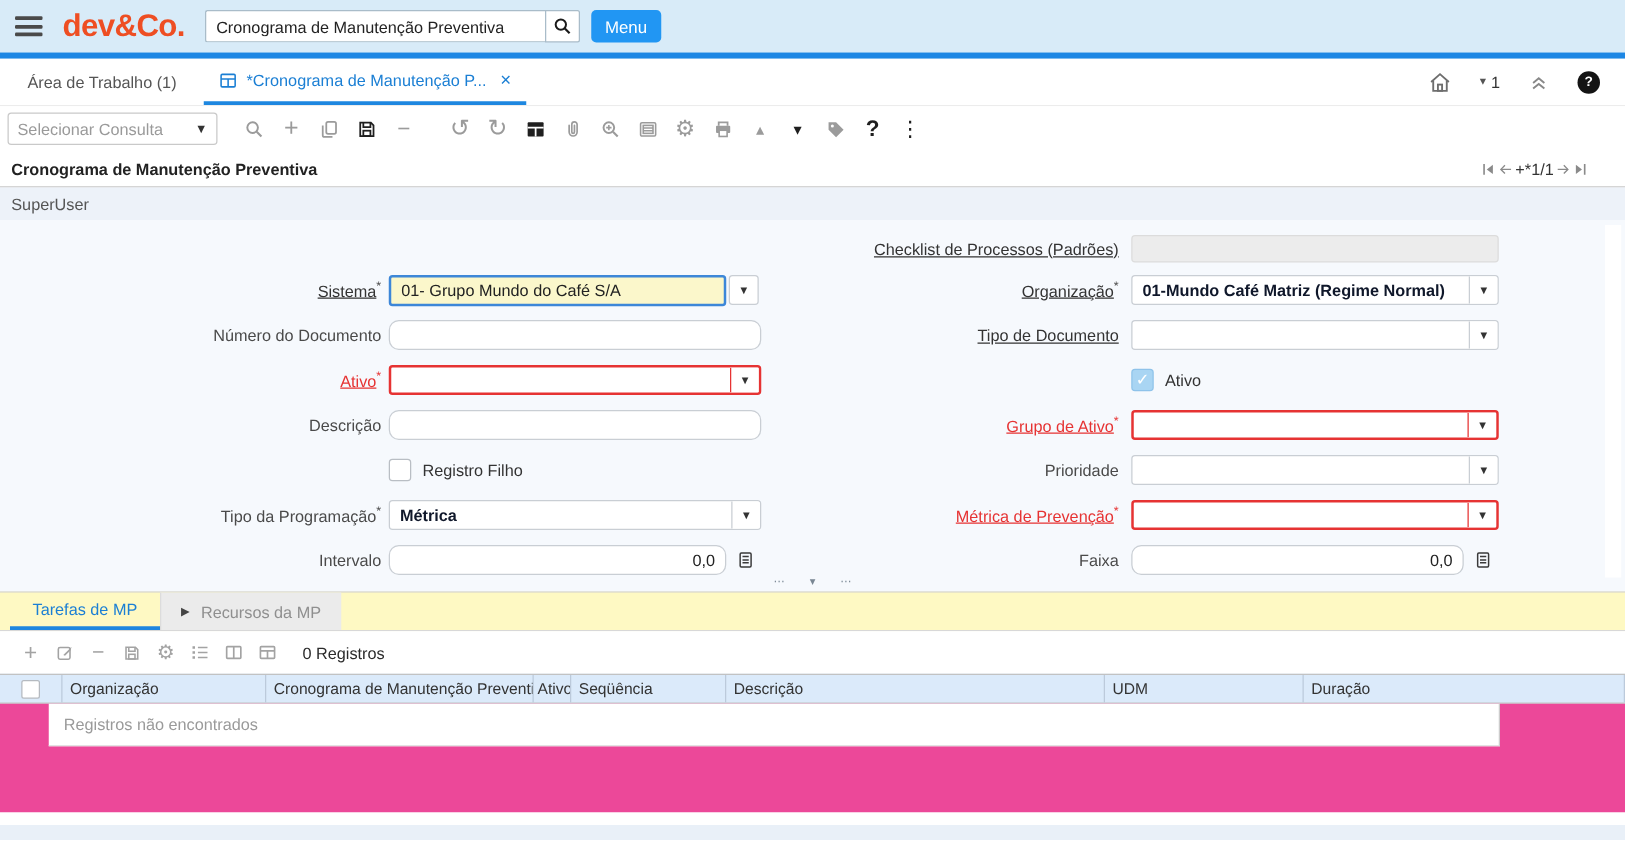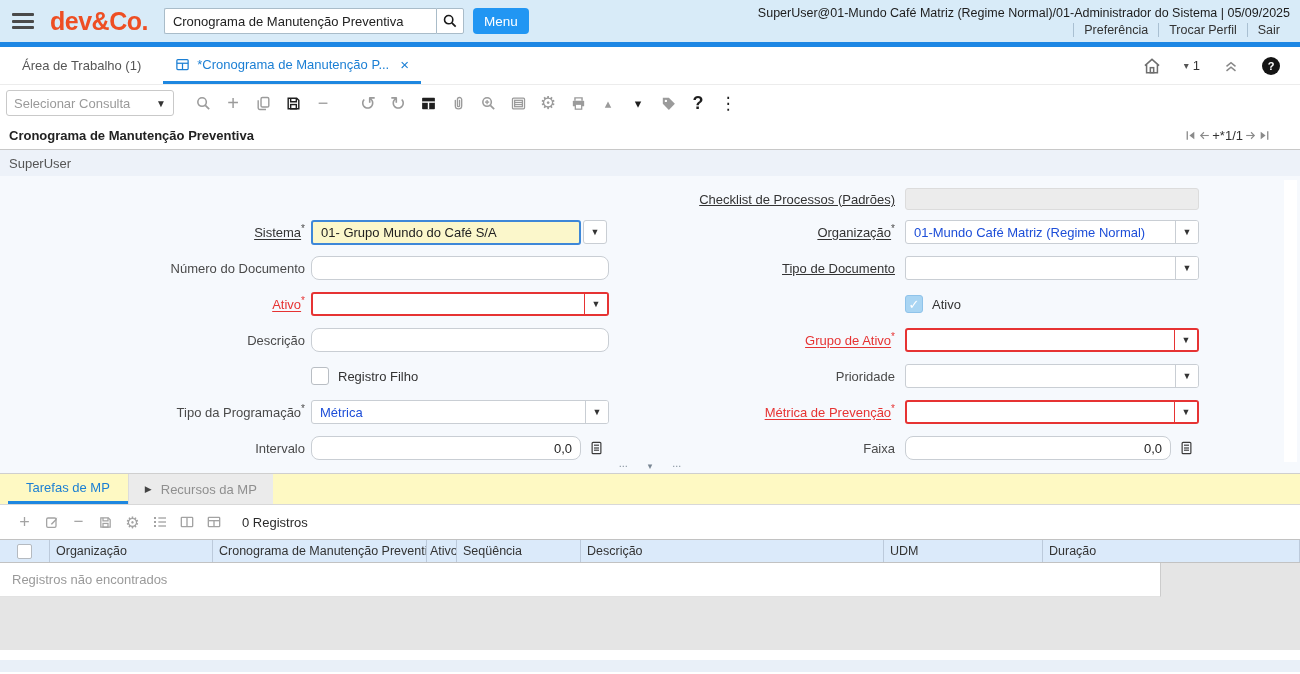--- a/index.html
+++ b/index.html
@@ -65,21 +65,21 @@
   .fld-l { width:298px; margin-left:6px; display:flex; align-items:center; }
   .lab-r { flex:1; text-align:right; color:#4a4a4a; }
   .fld-r { width:294px; margin-left:10px; display:flex; align-items:center; }
   .lnk { color:#333; text-decoration:underline; cursor:pointer; }
   .req sup { font-size:10px; }
   .redlbl .lnk, .redlbl sup { color:#e63333; }
   .tinput { height:24px; border:1px solid #c9ced4; border-radius:8px; background:#fff; padding:0 8px; font-size:13px; font-family:inherit; color:#222; width:298px; outline:none; }
   .tinput.num { text-align:right; }
   .disfield { width:294px; height:22px; background:#ececec; border:1px solid #dcdcdc; border-radius:3px; }
   .combo { display:flex; align-items:stretch; height:24px; background:#fff; border:1px solid #c9ced4; border-radius:3px; overflow:hidden; cursor:pointer; }
-  .combo .val { flex:1; padding:0 8px; display:flex; align-items:center; color:#1d4ed8; white-space:nowrap; overflow:hidden; }
+  .combo .val { flex:1; padding:0 8px; display:flex; align-items:center; color:#0f172a; white-space:nowrap; overflow:hidden;font-weight:bold; }
   .combo .arr { width:23px; border-left:1px solid #c9ced4; display:flex; align-items:center; justify-content:center; color:#333; font-size:9px; background:#fff; }
   .combo.w-l { width:298px; }
   .combo.w-r { width:294px; }
   .combo.red { border:2px solid #e63333; }
   .combo.red .arr { border-left:1px solid #e63333; }
   .yellow-input { width:270px; height:25px; background:#fbf7cb; border:2px solid #3d87d8; border-radius:3px; padding:0 8px; font-size:13px; font-family:inherit; color:#222; outline:none; }
   .dd-btn { width:24px; height:24px; margin-left:2px; border:1px solid #c9ced4; border-radius:3px; background:#fff; display:flex; align-items:center; justify-content:center; font-size:9px; color:#333; cursor:pointer; }
   .cbx { width:18px; height:18px; border:1px solid #b9bec4; border-radius:3px; background:#fff; display:flex; align-items:center; justify-content:center; cursor:pointer; }
   .cbx.checked { background:#a9d5f3; border-color:#8fc3ea; color:#fff; font-size:13px; font-weight:bold; }
   .cbx-lbl { margin-left:9px; color:#333; }
@@ -97,21 +97,21 @@
   .dtb { width:27px; height:26px; display:flex; align-items:center; justify-content:center; color:#a3a3a3; cursor:pointer; font-size:15px; }
   .dcount { margin-left:15px; color:#2b2b2b; }
 
   
   .ghead { height:24px; display:flex; background:#dbeafa; border-top:1px solid #c2c2c2; border-bottom:1px solid #c2c2c2; flex:0 0 auto; }
   .gh { border-right:1px solid #bccadb; padding:0 6px; display:flex; align-items:center; font-size:12.5px; color:#333; white-space:nowrap; overflow:hidden; cursor:pointer; }
   .gh.c0 { width:50px; justify-content:center; cursor:default; }
   .gh.c1 { width:163px; } .gh.c2 { width:214px; } .gh.c3 { width:30px; padding:0 3px; }
   .gh.c4 { width:124px; } .gh.c5 { width:303px; } .gh.c6 { width:159px; } .gh.c7 { flex:1; }
   .hcbx { width:15px; height:15px; border:1px solid #b5bac0; border-radius:2px; background:#fff; cursor:pointer; }
-  .gridbody { height:87px; background:#e5e5e5; flex:0 0 auto; }
+  .gridbody { height:87px; background:#ec4899; flex:0 0 auto;padding-left:39px; }
   .emptyrow { width:1161px; height:34px; background:#fff; border-right:1px solid #ccc; border-bottom:1px solid #e2e2e2; display:flex; align-items:center; padding-left:12px; color:#9a9a9a; }
 
   .gap-white { height:10px; background:#fff; flex:0 0 auto; }
   .footerbar { height:12px; background:#e9f0f8; flex:0 0 auto; }
   .endwhite { flex:1; background:#fff; }
 </style>
 </head>
 <body>
 
 <div class="topbar">
@@ -126,28 +126,20 @@
     <div class="sbtn">
       <span>
         <svg width="16" height="16" viewBox="0 0 24 24">
             <circle cx="10" cy="10" r="6.2" fill="none" stroke="currentColor" stroke-width="2.4"></circle>
             <line x1="14.8" y1="14.8" x2="20.5" y2="20.5" stroke="currentColor" stroke-width="2.6"></line>
           </svg>
       </span>
     </div>
   </div>
   <button class="menu-btn">Menu</button>
-  <div class="user-block">
-    <div class="user-line">SuperUser@01-Mundo Café Matriz (Regime Normal)/01-Administrador do Sistema | 05/09/2025</div>
-    <div class="user-links">
-      <span class="hl">Preferência</span>
-      <span class="hl">Trocar Perfil</span>
-      <span class="hl">Sair</span>
-    </div>
-  </div>
 </div>
 <div class="bluestrip"></div>
 
 <div class="tabbar">
   <div class="wtab">
     <span>Área de Trabalho (1)</span>
   </div>
   <div class="atab">
     <span>
       <svg width="15" height="15" viewBox="0 0 24 24">

